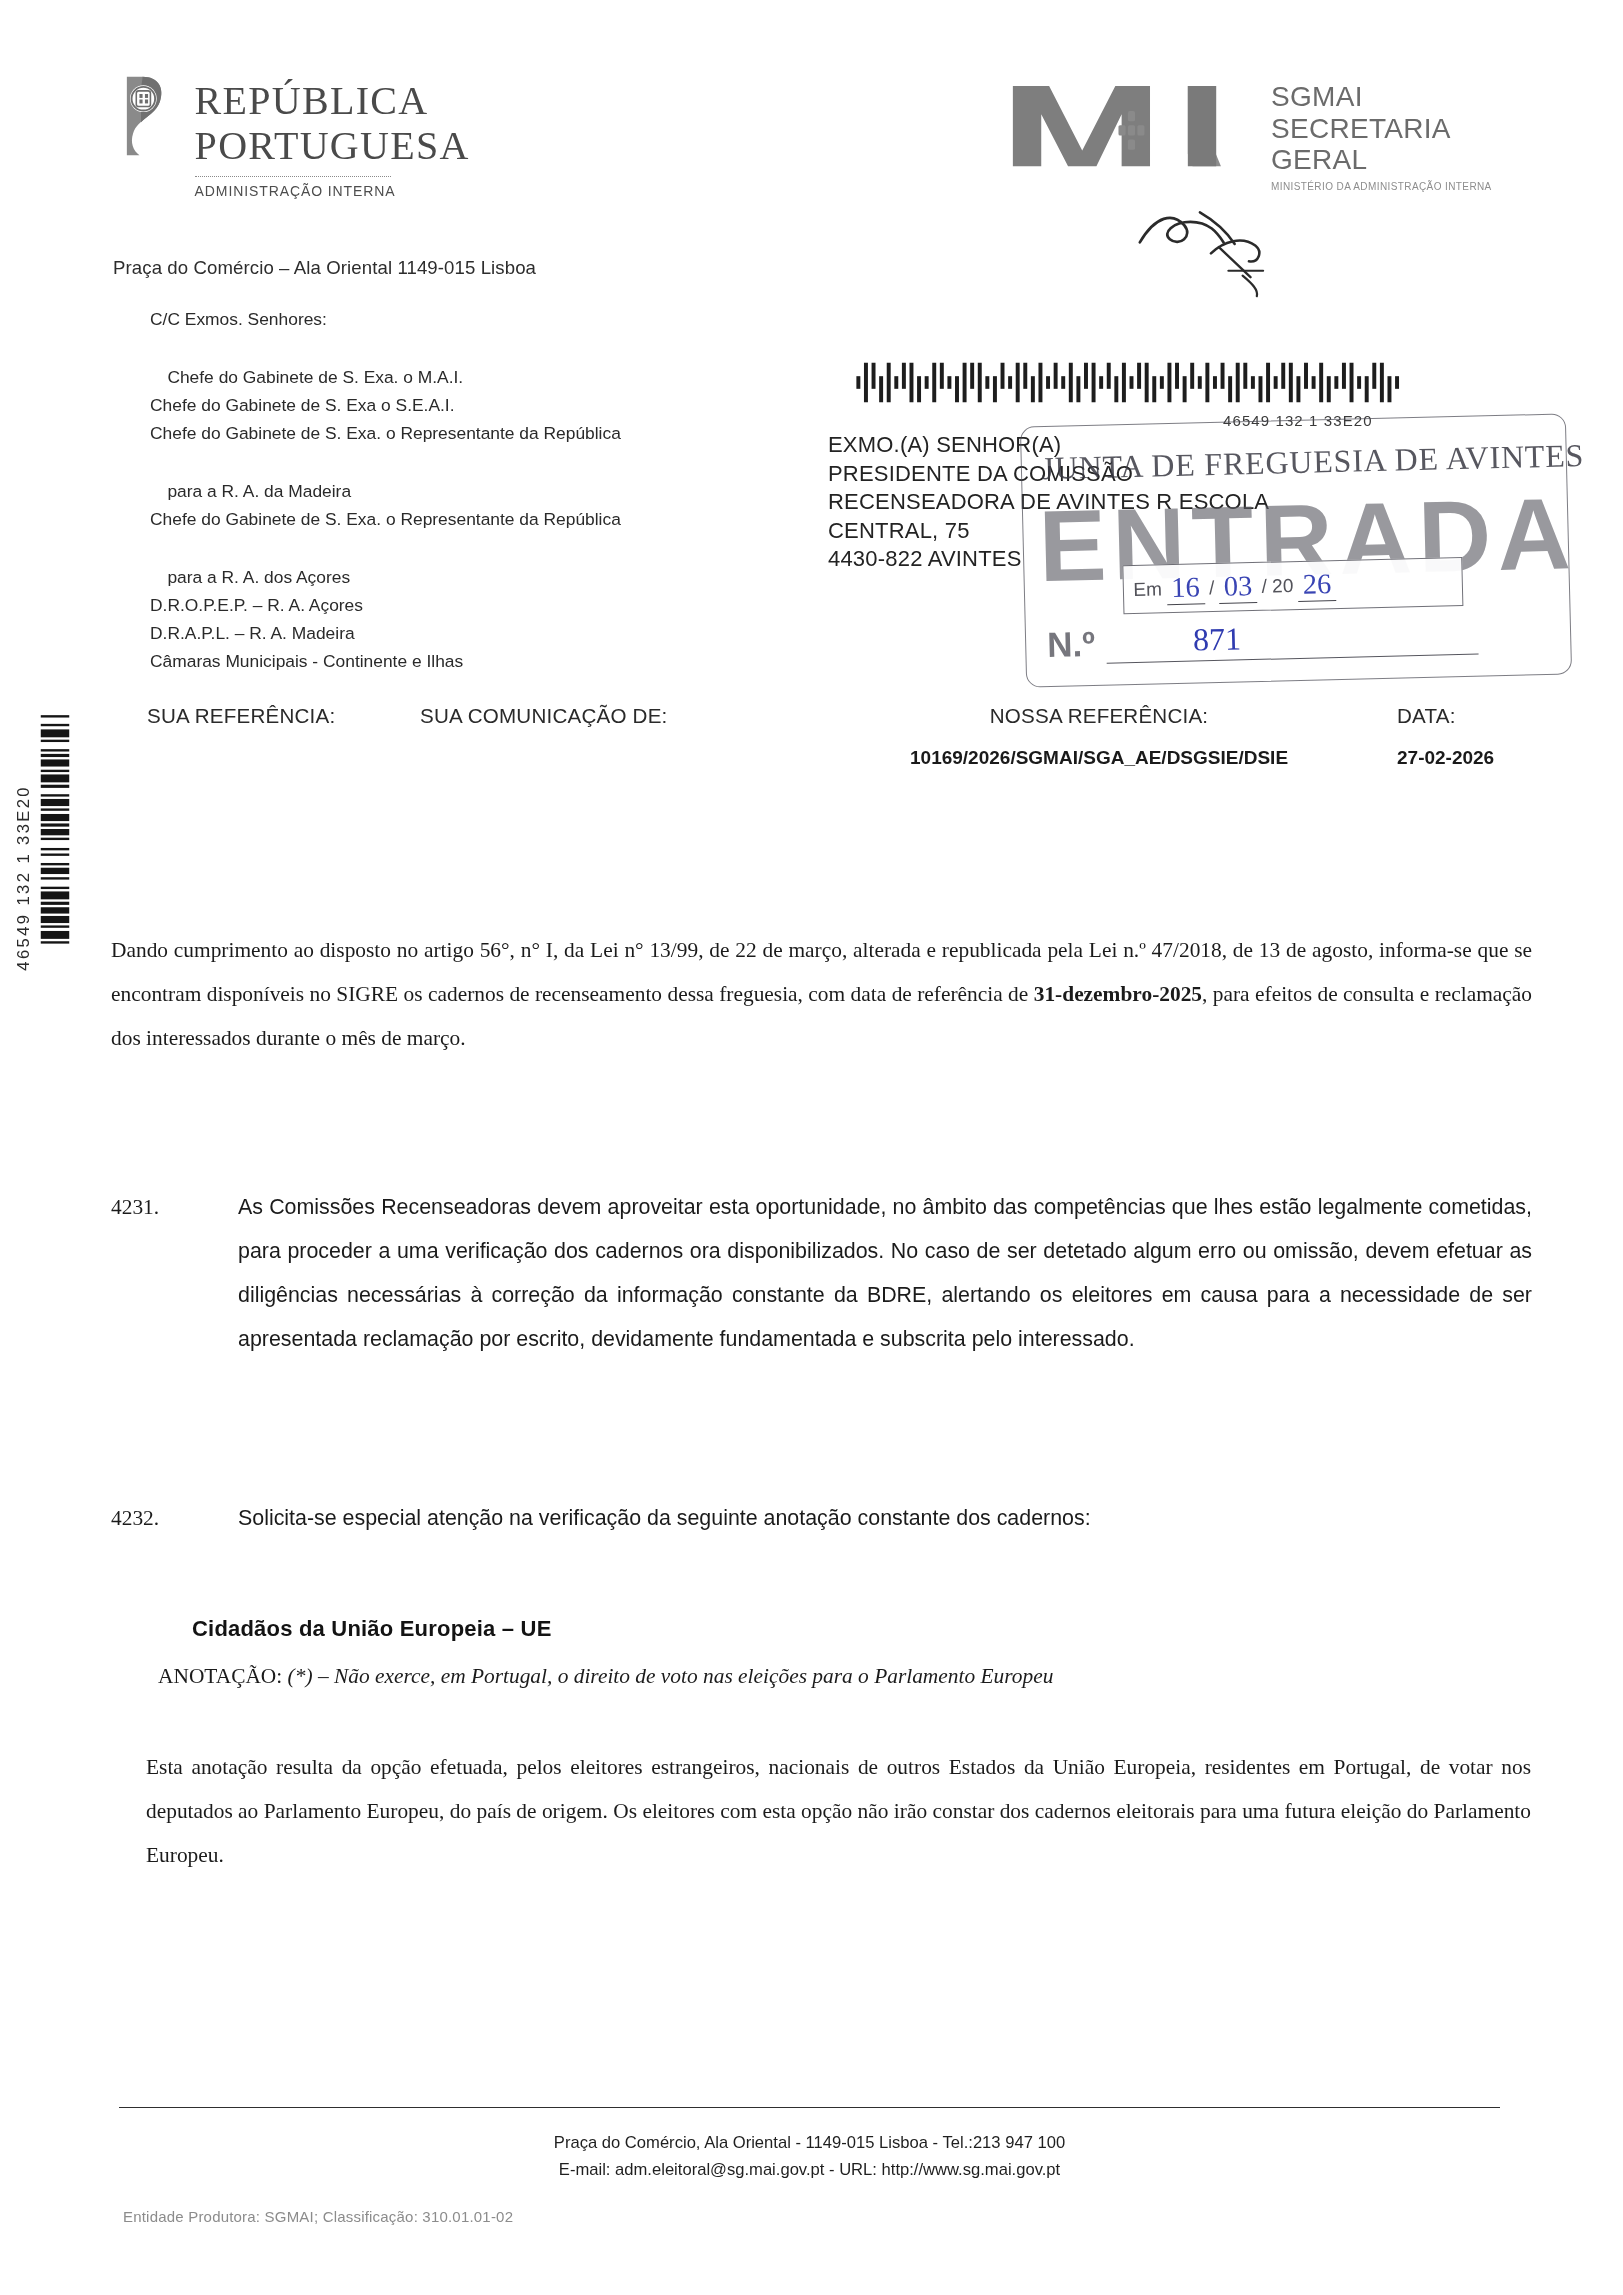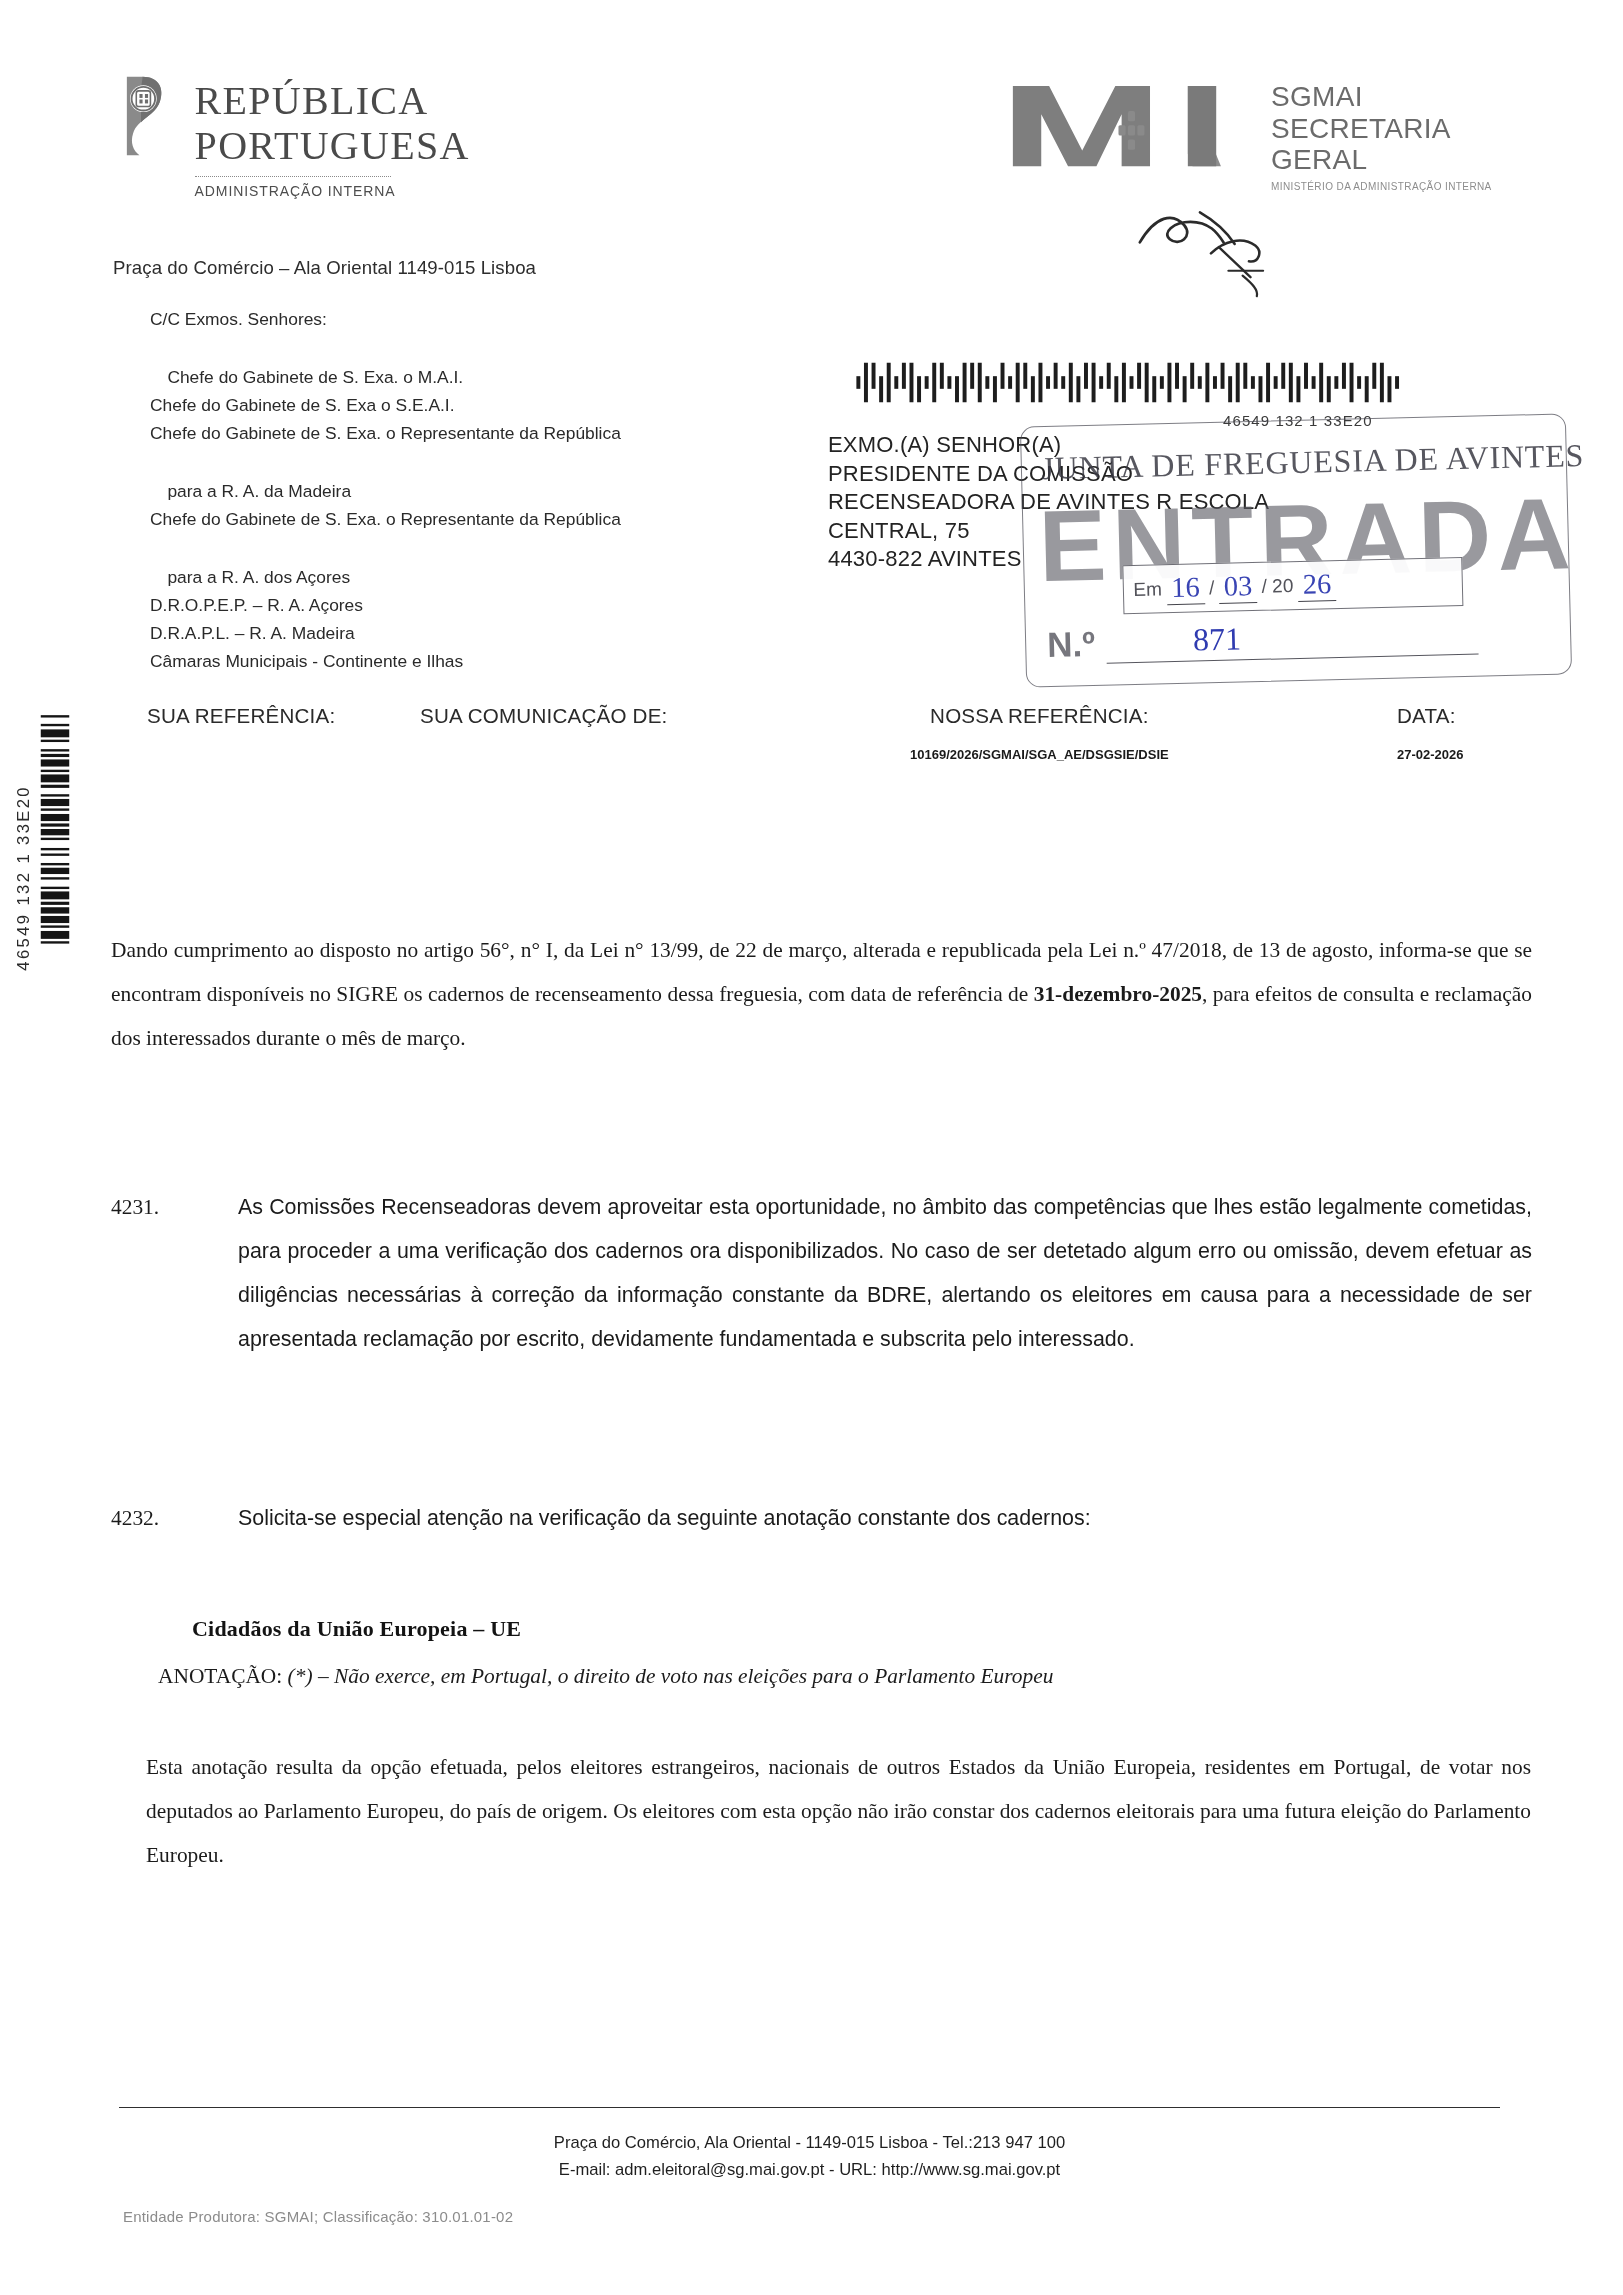--- a/index.html
+++ b/index.html
@@ -243,21 +243,21 @@
   }
   .ref-col { position: absolute; top: 0; }
   .ref-lbl {
     font-size: 20.6px;
     color: #2a2a2a;
     letter-spacing: 0.2px;
     white-space: nowrap;
   }
   .ref-val {
     margin-top: 19px;
-    font-size: 13px;
+    font-size: 19px;
     font-weight: bold;
     color: #1a1a1a;
     white-space: nowrap;
   }
   .ref-c1 { left: 36px; }
   .ref-c2 { left: 309px; }
   .ref-c3 { left: 799px; text-align: center; }
   .ref-c4 { left: 1286px; }
 
   
@@ -339,21 +339,21 @@
     text-align: justify;
     text-justify: inter-word;
   }
   .p-4231 { left: 111px; top: 1185px; width: 1421px; }
   .p-4232 { left: 111px; top: 1496px; width: 1421px; }
 
   .ue-title {
     position: absolute;
     left: 192px;
     top: 1616px;
-    font-family: Liberation Serif, serif;
+    font-family: Liberation Sans, sans-serif;
     font-size: 22px;
     font-weight: bold;
     color: #131313;
     letter-spacing: 0.2px;
   }
   .ue-note {
     position: absolute;
     left: 158px;
     top: 1664px;
     font-family: "Liberation Serif", serif;

